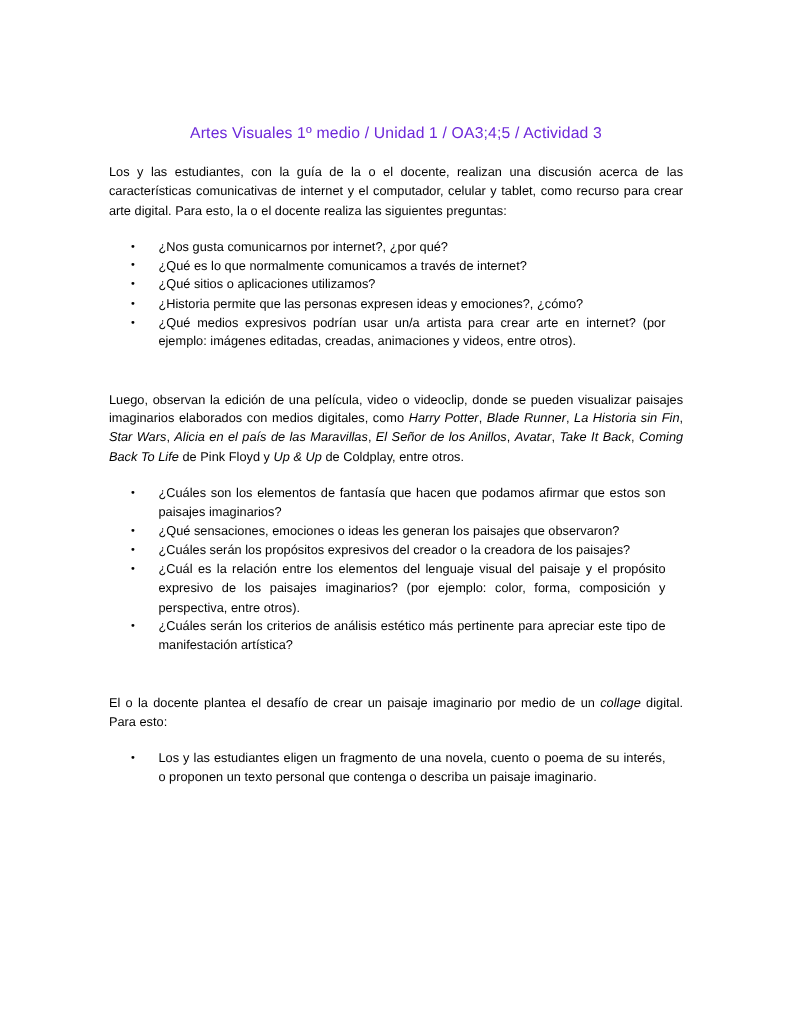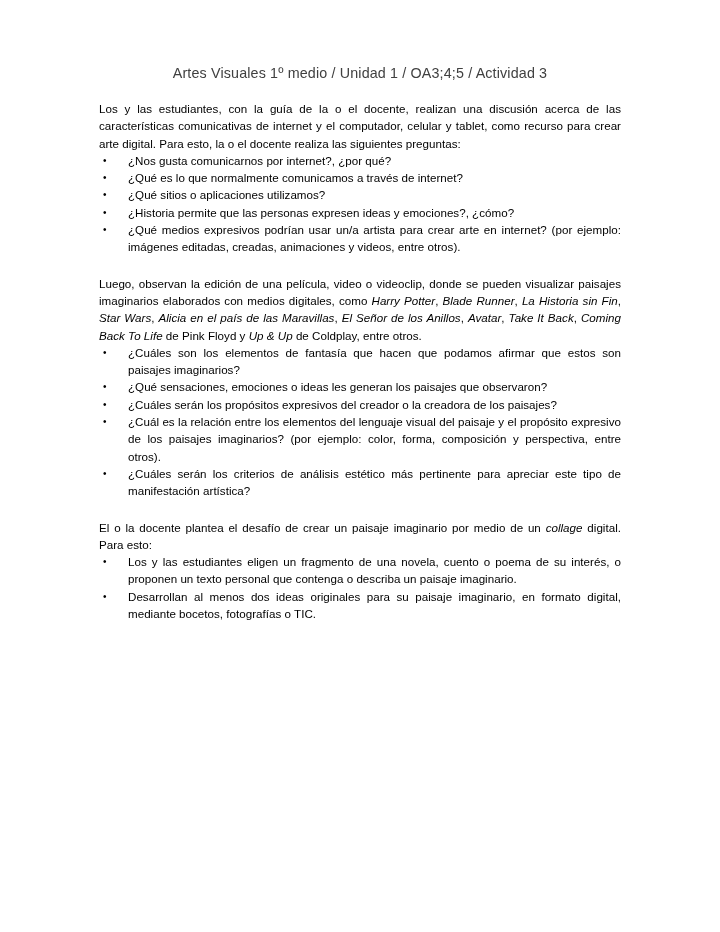--- a/index.html
+++ b/index.html
@@ -25,25 +25,25 @@
     overflow: hidden;
   }
   .content {
     position: absolute;
     left: 99px;
     top: 0;
     width: 522px;
   }
   .doc-title {
     text-align: center;
-    color: #404040;
+    color: #6d28d9;
     font-size: 14.3px;
     line-height: 18px;
     margin: 0;
-    padding-top: 64px;
+    padding-top: 112px;
     letter-spacing: 0.15px;
     white-space: nowrap;
   }
   .activity-heading {
     font-size: 11.6px;
     line-height: 15px;
     margin: 0;
     padding-top: 17px;
     letter-spacing: 0.05px;
   }
@@ -55,21 +55,21 @@
     line-height: 17.3px;
     text-align: justify;
     margin: 0;
     letter-spacing: 0.02px;
   }
   .sp-1 { padding-top: 18px; }
   .sp-2 { padding-top: 19px; }
   .sp-3 { padding-top: 20px; }
   ul.bullets {
     list-style: none;
-    margin: 0;
+    margin: 16px;
     padding: 0;
   }
   ul.bullets li {
     position: relative;
     font-size: 11.6px;
     line-height: 17.3px;
     text-align: justify;
     padding-left: 29px;
     margin: 0;
     letter-spacing: 0.02px;
@@ -117,17 +117,16 @@
       <li>¿Cuáles serán los propósitos expresivos del creador o la creadora de los paisajes?</li>
       <li>¿Cuál es la relación entre los elementos del lenguaje visual del paisaje y el propósito expresivo de los paisajes imaginarios? (por ejemplo: color, forma, composición y perspectiva, entre otros).</li>
       <li>¿Cuáles serán los criterios de análisis estético más pertinente para apreciar este tipo de manifestación artística?</li>
     </ul>
 
 
     <p class="para sp-2"><span>El o la docente plantea el desafío de crear un paisaje imaginario por medio de un </span><i>collage</i><span> digital. Para esto:</span></p>
 
     <ul class="bullets list-gap-top-b">
       <li>Los y las estudiantes eligen un fragmento de una novela, cuento o poema de su interés, o proponen un texto personal que contenga o describa un paisaje imaginario.</li>
-      <li>Desarrollan al menos dos ideas originales para su paisaje imaginario, en formato digital, mediante bocetos, fotografías o TIC.</li>
     </ul>
 
   </div>
 </div>
 
 </body></html>

